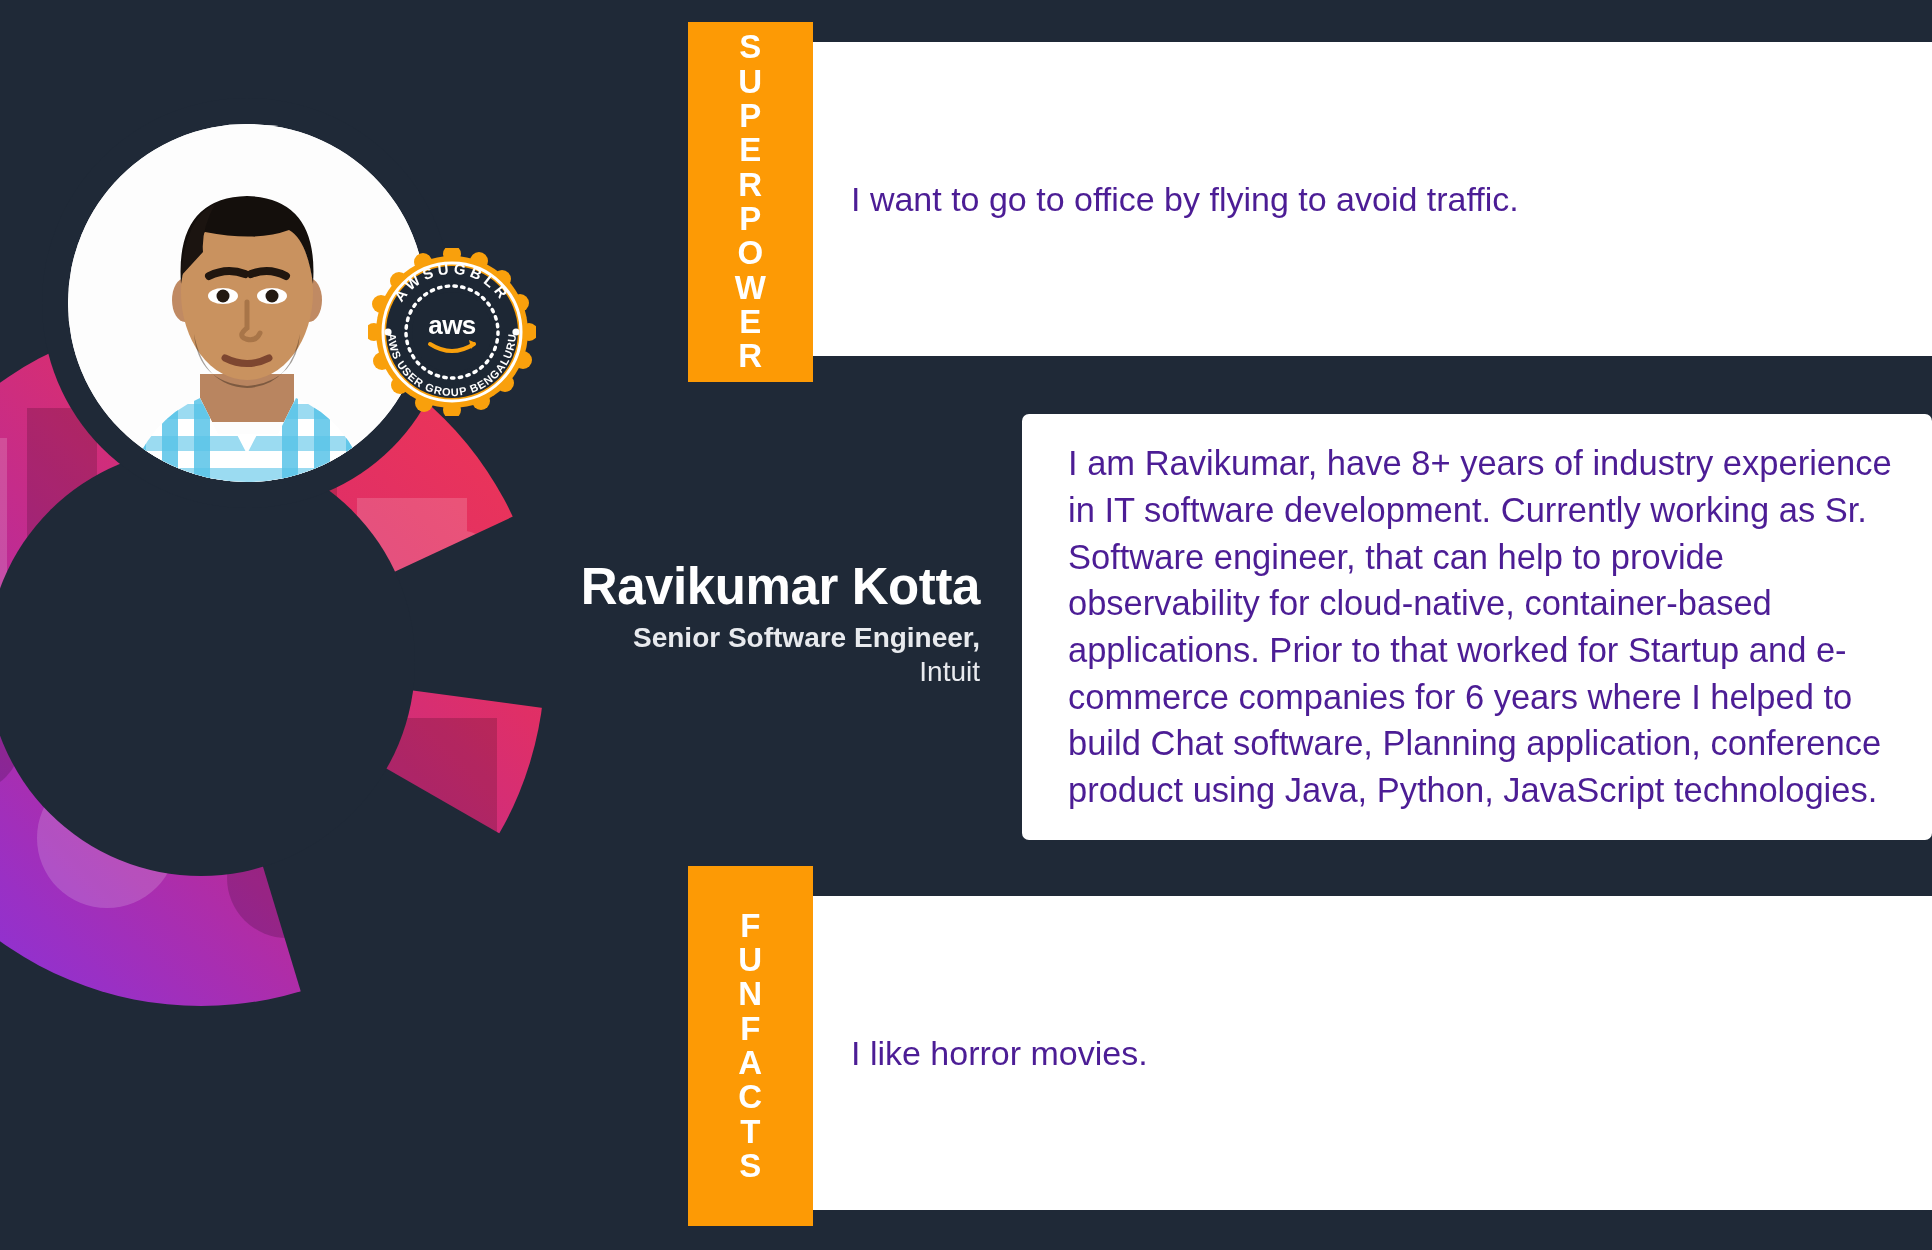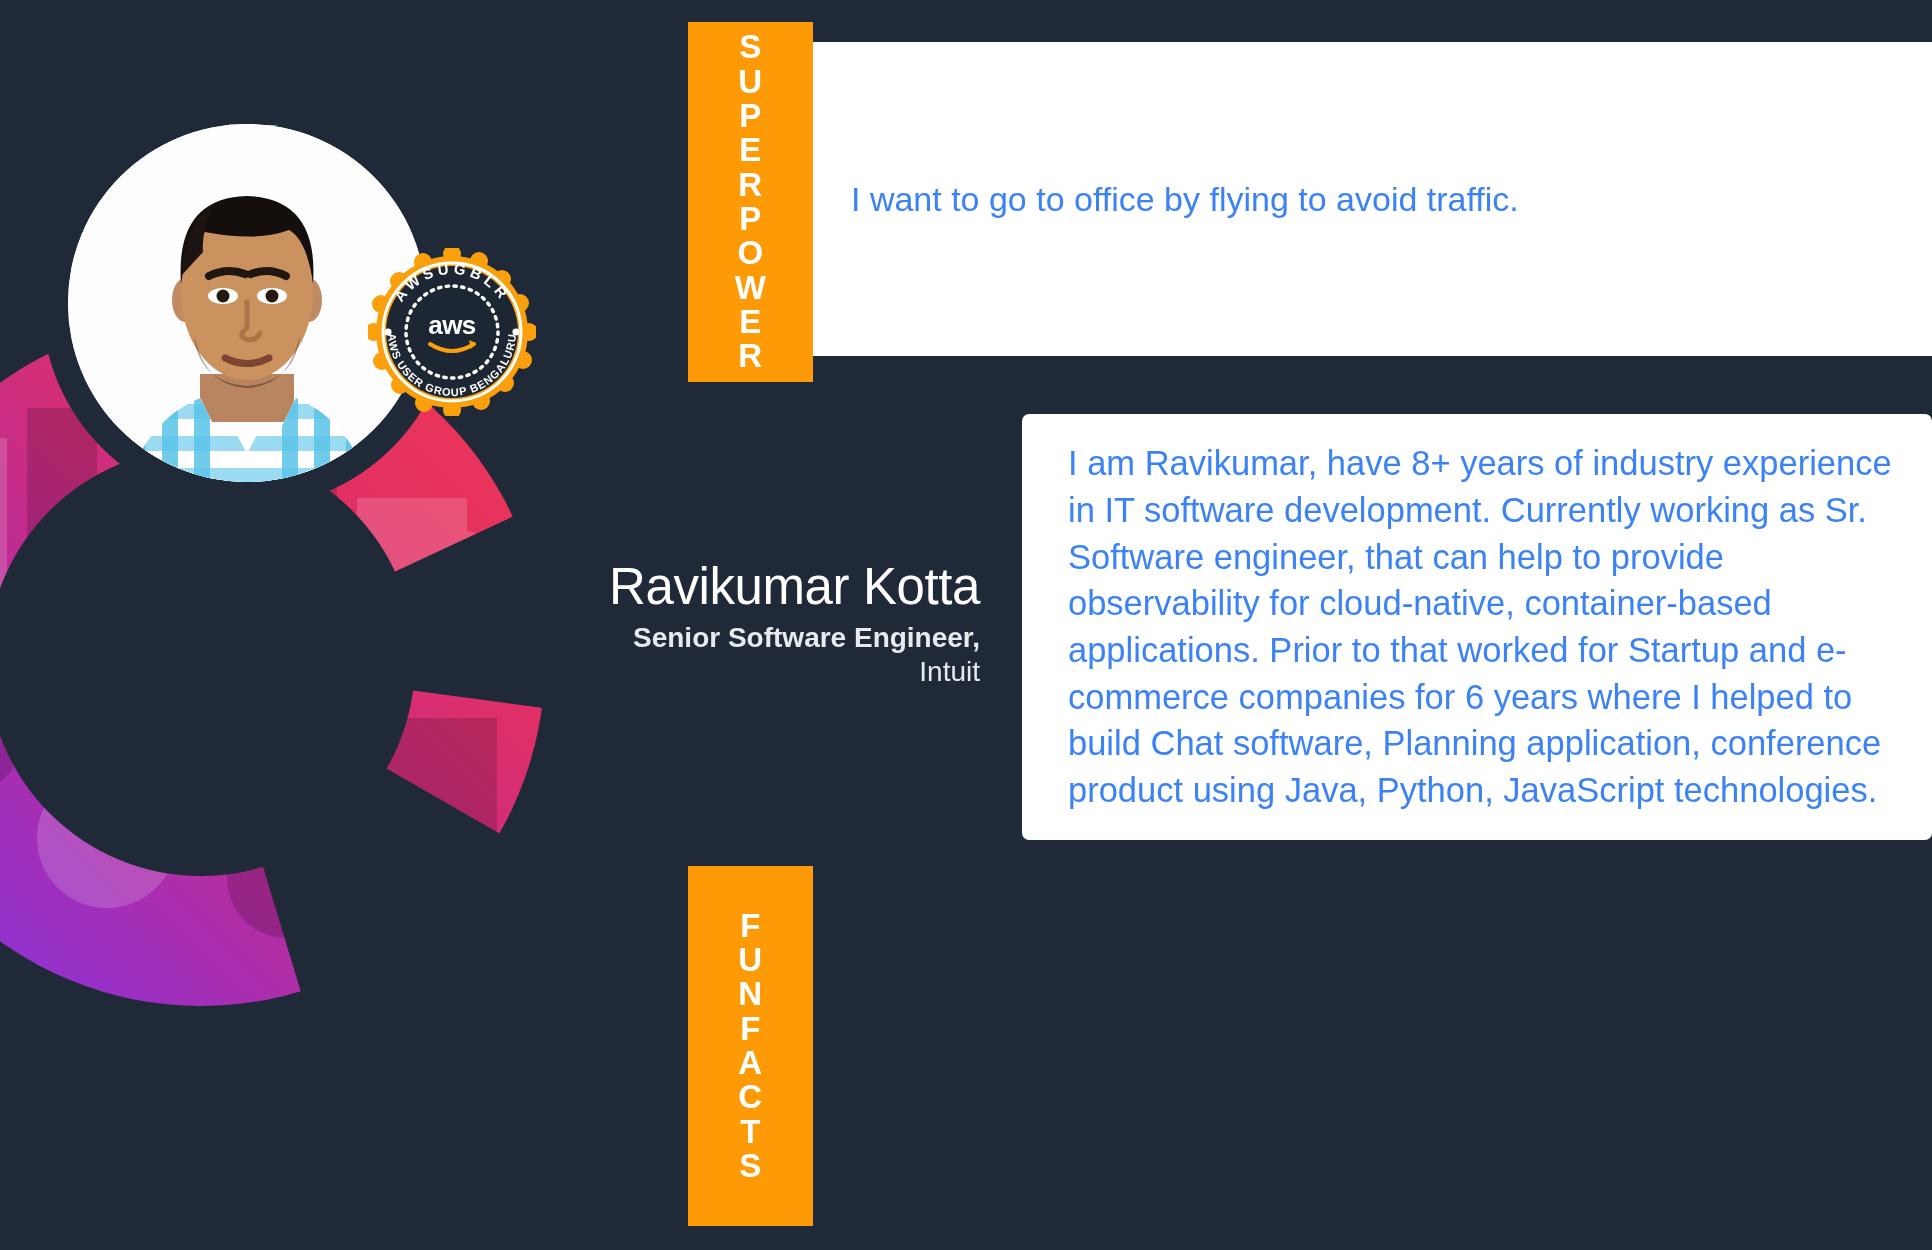--- a/index.html
+++ b/index.html
@@ -61,21 +61,21 @@
   #name-block {
     position: absolute;
     left: 300px;
     top: 558px;
     width: 680px;
     text-align: right;
   }
   #person-name {
     color: #ffffff;
     font-size: 51px;
-    font-weight: normal;
+    font-weight: bold;
     letter-spacing: -0.4px;
     line-height: 1.12;
   }
   .person-role {
     color: #e8eaee;
     font-size: 28px;
     font-weight: normal;
     line-height: 1.22;
   }
   #person-role-1 { margin-top: 6px; font-weight: bold; }
@@ -96,21 +96,21 @@
   }
   .tab span { display: block; }
 
   #tab-superpower { left: 688px; top: 22px; width: 125px; height: 360px; }
   #tab-funfacts   { left: 688px; top: 866px; width: 125px; height: 360px; }
 
   
   .panel {
     position: absolute;
     background: #ffffff;
-    color: #3b82f6;
+    color: #4c1d95;
   }
   #panel-superpower {
     left: 813px; top: 42px; right: 0; height: 314px;
     display: flex; align-items: center;
   }
   #panel-funfacts {
     left: 813px; top: 896px; right: 0; height: 314px;
     display: flex; align-items: center;
   }
   #panel-bio {
@@ -305,14 +305,17 @@
   <div id="tab-funfacts" class="tab">
     <span>F</span>
     <span>U</span>
     <span>N</span>
     <span>F</span>
     <span>A</span>
     <span>C</span>
     <span>T</span>
     <span>S</span>
   </div>
+  <div id="panel-funfacts" class="panel">
+    <div class="panel-text">I like horror movies.</div>
+  </div>
 
 </div>
 
 </body></html>

